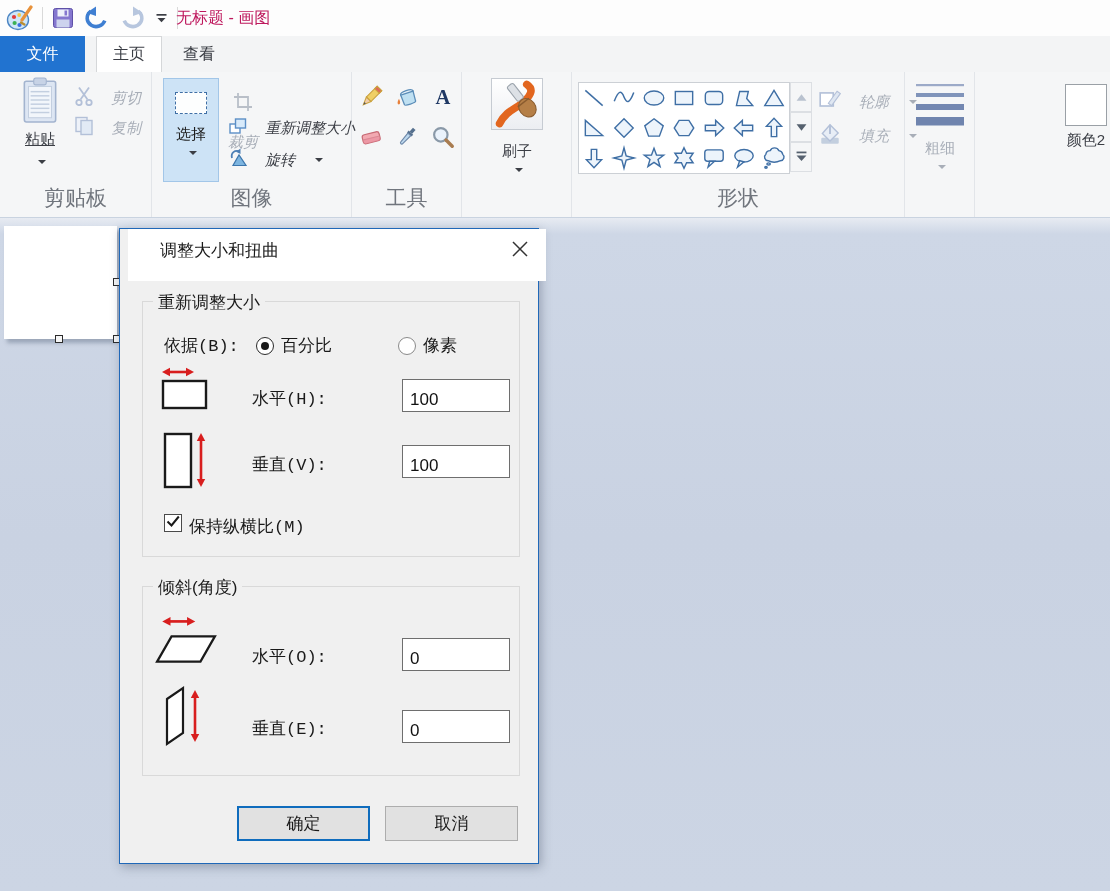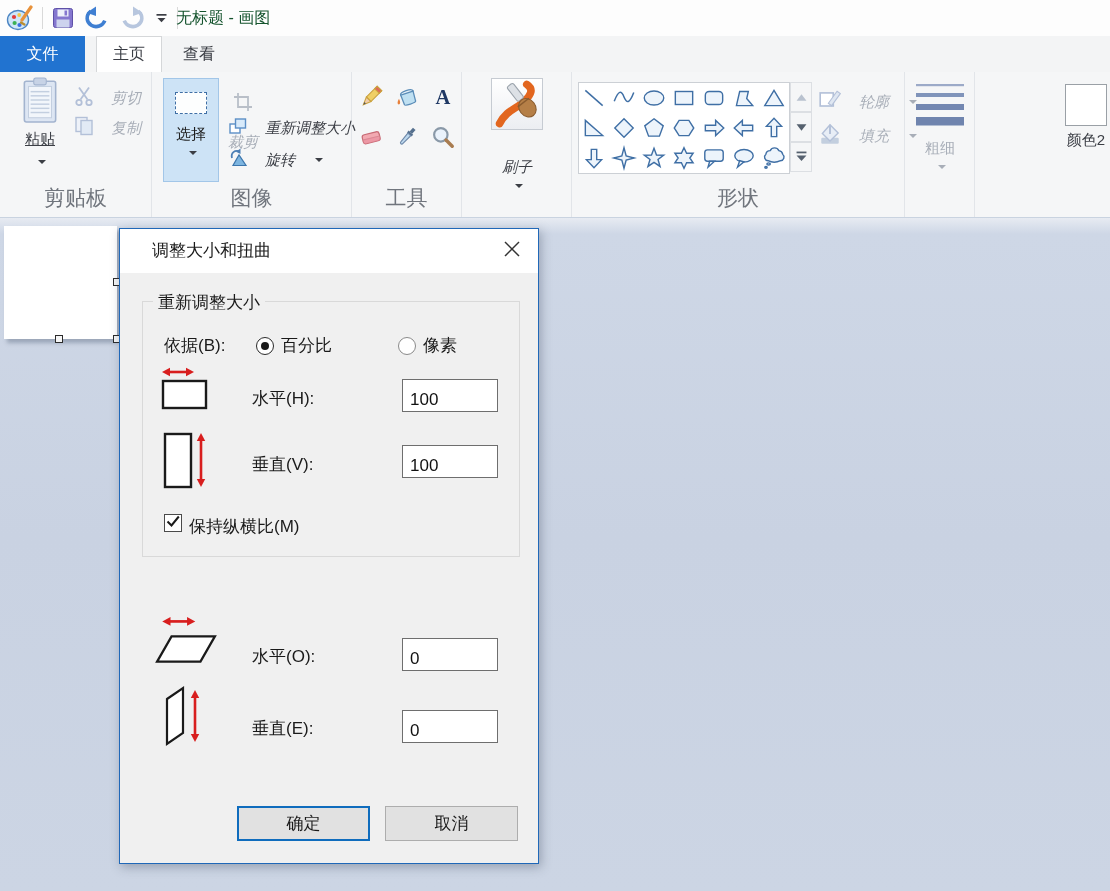--- a/index.html
+++ b/index.html
@@ -6,21 +6,21 @@
   html,body { width:1110px; height:891px; overflow:hidden;
     font-family:"Liberation Sans","DejaVu Sans",sans-serif; }
   #app { position:relative; width:1110px; height:891px; background:#fff; overflow:hidden; }
   .abs { position:absolute; }
 
   
   #titlebar { left:0; top:0; width:1110px; height:36px; background:#fdfdfd; }
   #qat { left:6px; top:0; height:36px; display:flex; align-items:center; gap:9px; }
   .qat-item { display:inline-flex; align-items:center; justify-content:center; }
   .qat-sep { width:1px; height:22px; background:#d9d9d9; }
-  #win-title { color:#14532d; font-size:16px; line-height:36px; white-space:nowrap; }
+  #win-title { color:#be185d; font-size:16px; line-height:36px; white-space:nowrap; }
 
   
   #tabrow { left:0; top:36px; width:1110px; height:36px; background:#f3f4f5; }
   .tab { position:absolute; top:0; height:36px; display:flex; align-items:center;
          justify-content:center; font-size:16px; color:#3b3e45; cursor:default; }
   #tab-file { left:0; width:85px; background:#2173d0; color:#fff; }
   #tab-home { left:96px; width:66px; background:#fff; border:1px solid #d5d7d9; border-bottom:none; }
   #tab-view { left:168px; width:62px; }
 
   
@@ -54,27 +54,27 @@
   
   #workspace { left:0; top:218px; width:1110px; height:673px;
     background:linear-gradient(180deg,#e7ebf2 0px,#ced7e6 16px,#c9d2e2 320px,#ccd5e4 673px); }
   #canvas { left:4px; top:8px; width:113px; height:113px; background:#fff;
             box-shadow:3px 4px 4px rgba(96,108,130,.45); }
   .handle { position:absolute; width:8px; height:8px; background:#f6f6f6; border:1px solid #2b2b2b; }
 
   
   #dialog { left:119px; top:228px; width:420px; height:636px; background:#f0f0f0;
             border:1px solid #2068b8; box-shadow:2px 3px 10px rgba(50,60,80,.35); font-size:17px; color:#1a1a1a; }
-  #dlg-titlebar { left:0; top:0; width:418px; height:44px; background:#fff; }
+  #dlg-titlebar { left:8px; top:0; width:418px; height:52px; background:#fff; }
   #dlg-title { left:32px; top:0; line-height:44px; font-size:17px; }
   #dlg-close { left:376px; top:8px; width:32px; height:28px; display:flex; align-items:center; justify-content:center; }
   .groupbox { position:absolute; border:1px solid #d9d9d9; }
   .groupbox-label { position:absolute; top:-11px; left:10px; background:#f0f0f0; padding:0 5px; font-size:17px; }
-  .dlg-label { position:absolute; font-size:17px; white-space:nowrap; }
-  .num-input { position:absolute; width:96px; height:33px; border:1px solid #6e6e6e; background:#fff;
+  .dlg-label { position:absolute; font-size:17px; white-space:nowrap;font-family:Liberation Mono, monospace; }
+  .num-input { position:absolute; width:108px; height:33px; border:1px solid #6e6e6e; background:#fff;
                font-family:inherit; font-size:17px; padding:8px 0 0 7px; color:#111; }
   .radio { display:inline-block; width:18px; height:18px; border-radius:50%; background:#fff;
            border:1px solid #8a8a8a; vertical-align:-4px; margin-right:7px; }
   .radio.checked { border:1px solid #2b2b2b; position:relative; }
   .radio.checked::after { content:""; position:absolute; left:4px; top:4px; width:8px; height:8px;
            border-radius:50%; background:#1a1a1a; }
   #aspect-checkbox { position:absolute; left:44px; top:285px; width:18px; height:18px;
            background:#fff; border:1px solid #4a4a4a; display:flex; align-items:center; justify-content:center; }
   .dlg-btn { position:absolute; width:133px; height:35px; background:#e1e1e1; border:1px solid #adadad;
            display:flex; align-items:center; justify-content:center; font-size:17px; }
@@ -268,21 +268,21 @@
     <div class="rgroup" style="left:462px;width:110px;">
       <div class="abs" style="left:28px;top:6px;width:54px;height:130px;text-align:center;">
         <span style="display:inline-block;width:52px;height:52px;border:1px solid #c6cbd2;background:linear-gradient(#ffffff,#eceef2);"><svg width="50" height="50" viewBox="0 0 46 46">
               <path d="M7 41 C13 29 23 27 29 21 C37 14 38 9 32 5" fill="none" stroke="#e2661f" stroke-width="7" stroke-linecap="round"></path>
               <g transform="rotate(-38 30 24)">
                 <rect x="27" y="1" width="7" height="17" rx="2" fill="#dde1e6" stroke="#9aa2ab"></rect>
                 <ellipse cx="30.5" cy="27.5" rx="7.5" ry="9" fill="#b57f47" stroke="#8a5c2f"></ellipse>
                 <path d="M24 21.5 h13" stroke="#8a5c2f" stroke-width="1.4"></path>
               </g>
             </svg></span>
-        <div class="stack" style="margin:24px auto 0;width:36px;color:#3b3e45;font-style:italic;">刷子</div>
+        <div class="stack" style="margin:8px auto 0;width:36px;color:#3b3e45;">刷子</div>
         <span class="caret" style="color:#3b3e45;"></span>
       </div>
     </div>
 
     <div class="rgroup" style="left:905px;width:70px;">
       <div class="abs" style="left:4px;top:8px;width:62px;height:128px;text-align:center;">
         <span><svg width="52" height="48" viewBox="0 0 52 48">
               <rect x="2" y="4" width="48" height="2.2" fill="#9caac8"></rect>
               <rect x="2" y="13" width="48" height="4" fill="#8094ba"></rect>
               <rect x="2" y="24" width="48" height="6" fill="#7387b1"></rect>
@@ -500,20 +500,23 @@
     <div class="dlg-label" style="left:132px;top:224px;">垂直(V):</div>
     <input class="num-input" style="left: 282px; top: 216px;" value="100">
 
     <div id="aspect-checkbox">
       <span><svg width="14" height="13" viewBox="0 0 14 12">
             <path d="M1.5 6 L5.5 10 L12.8 1" fill="none" stroke="#1a1a1a" stroke-width="2"></path>
           </svg></span>
     </div>
     <div class="dlg-label" style="left:69px;top:286px;">保持纵横比(M)</div>
 
+    <div class="groupbox" style="left:22px;top:357px;width:378px;height:190px;">
+      <span class="groupbox-label">倾斜(角度)</span>
+    </div>
 
     <span class="abs" style="left:34px;top:385px;"><svg width="64" height="52" viewBox="0 0 62 50">
           <line x1="15" y1="7" x2="33" y2="7" stroke="#d81e1e" stroke-width="2.6"></line>
           <path d="M8 7 L16 2.8 V11.2 Z" fill="#d81e1e"></path>
           <path d="M40 7 L32 2.8 V11.2 Z" fill="#d81e1e"></path>
           <path d="M3 46 L17 21.5 H59 L45 46 Z" fill="#fff" stroke="#1a1a1a" stroke-width="2.2"></path>
         </svg></span>
     <div class="dlg-label" style="left:132px;top:416px;">水平(O):</div>
     <input class="num-input" style="left: 282px; top: 409px;" value="0">
 

